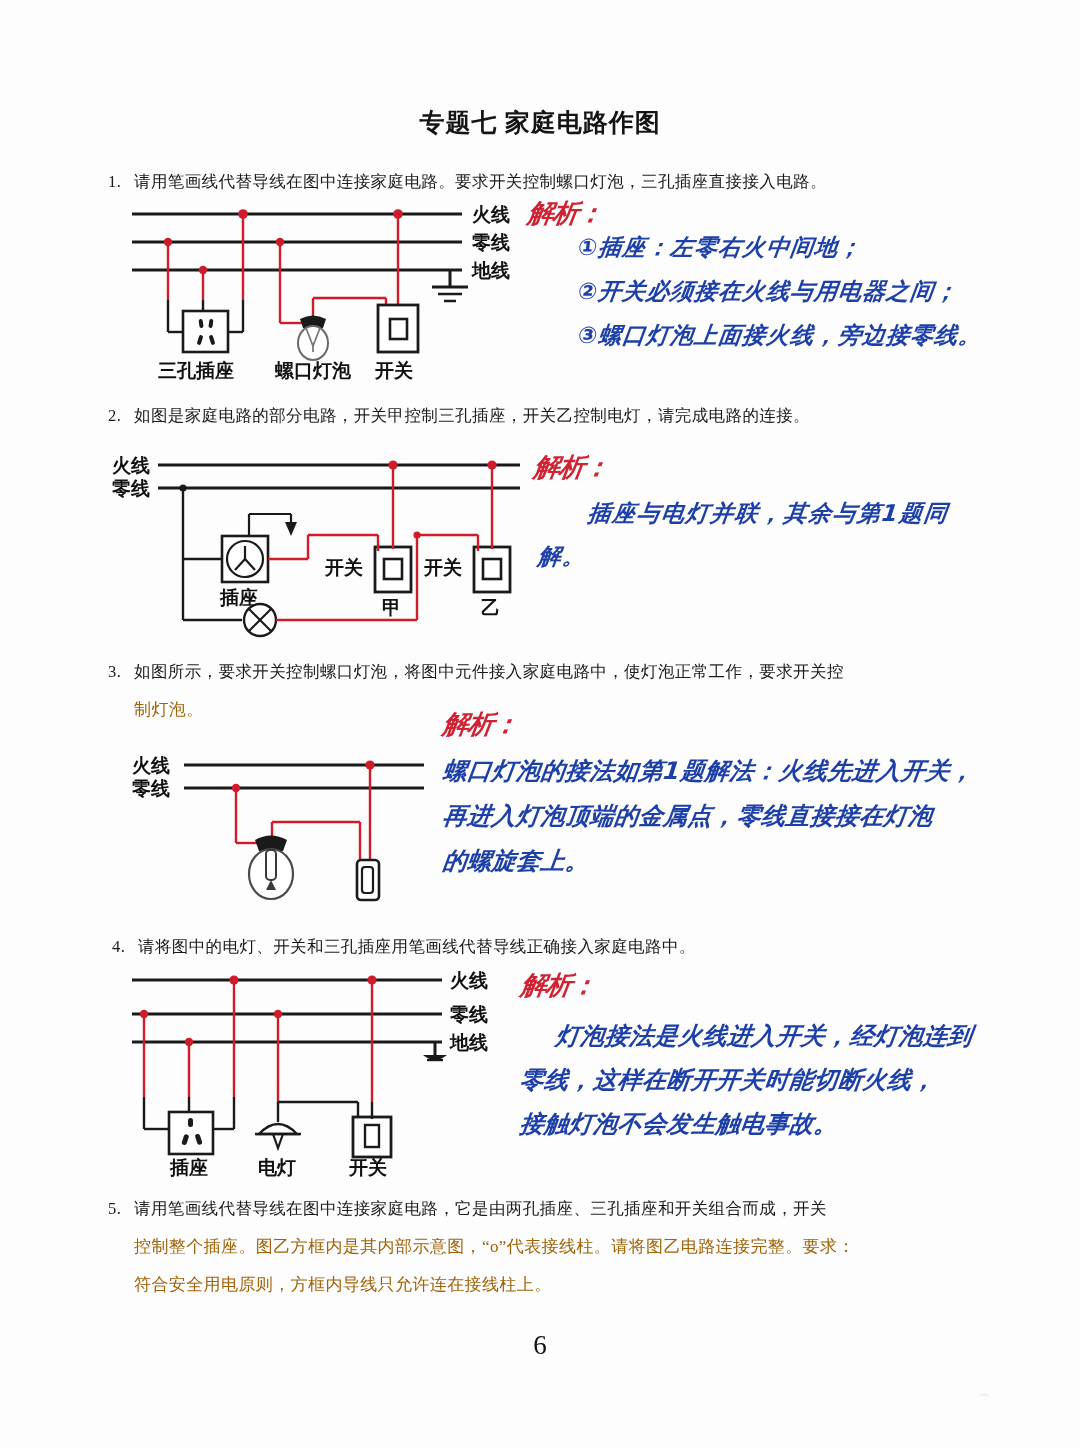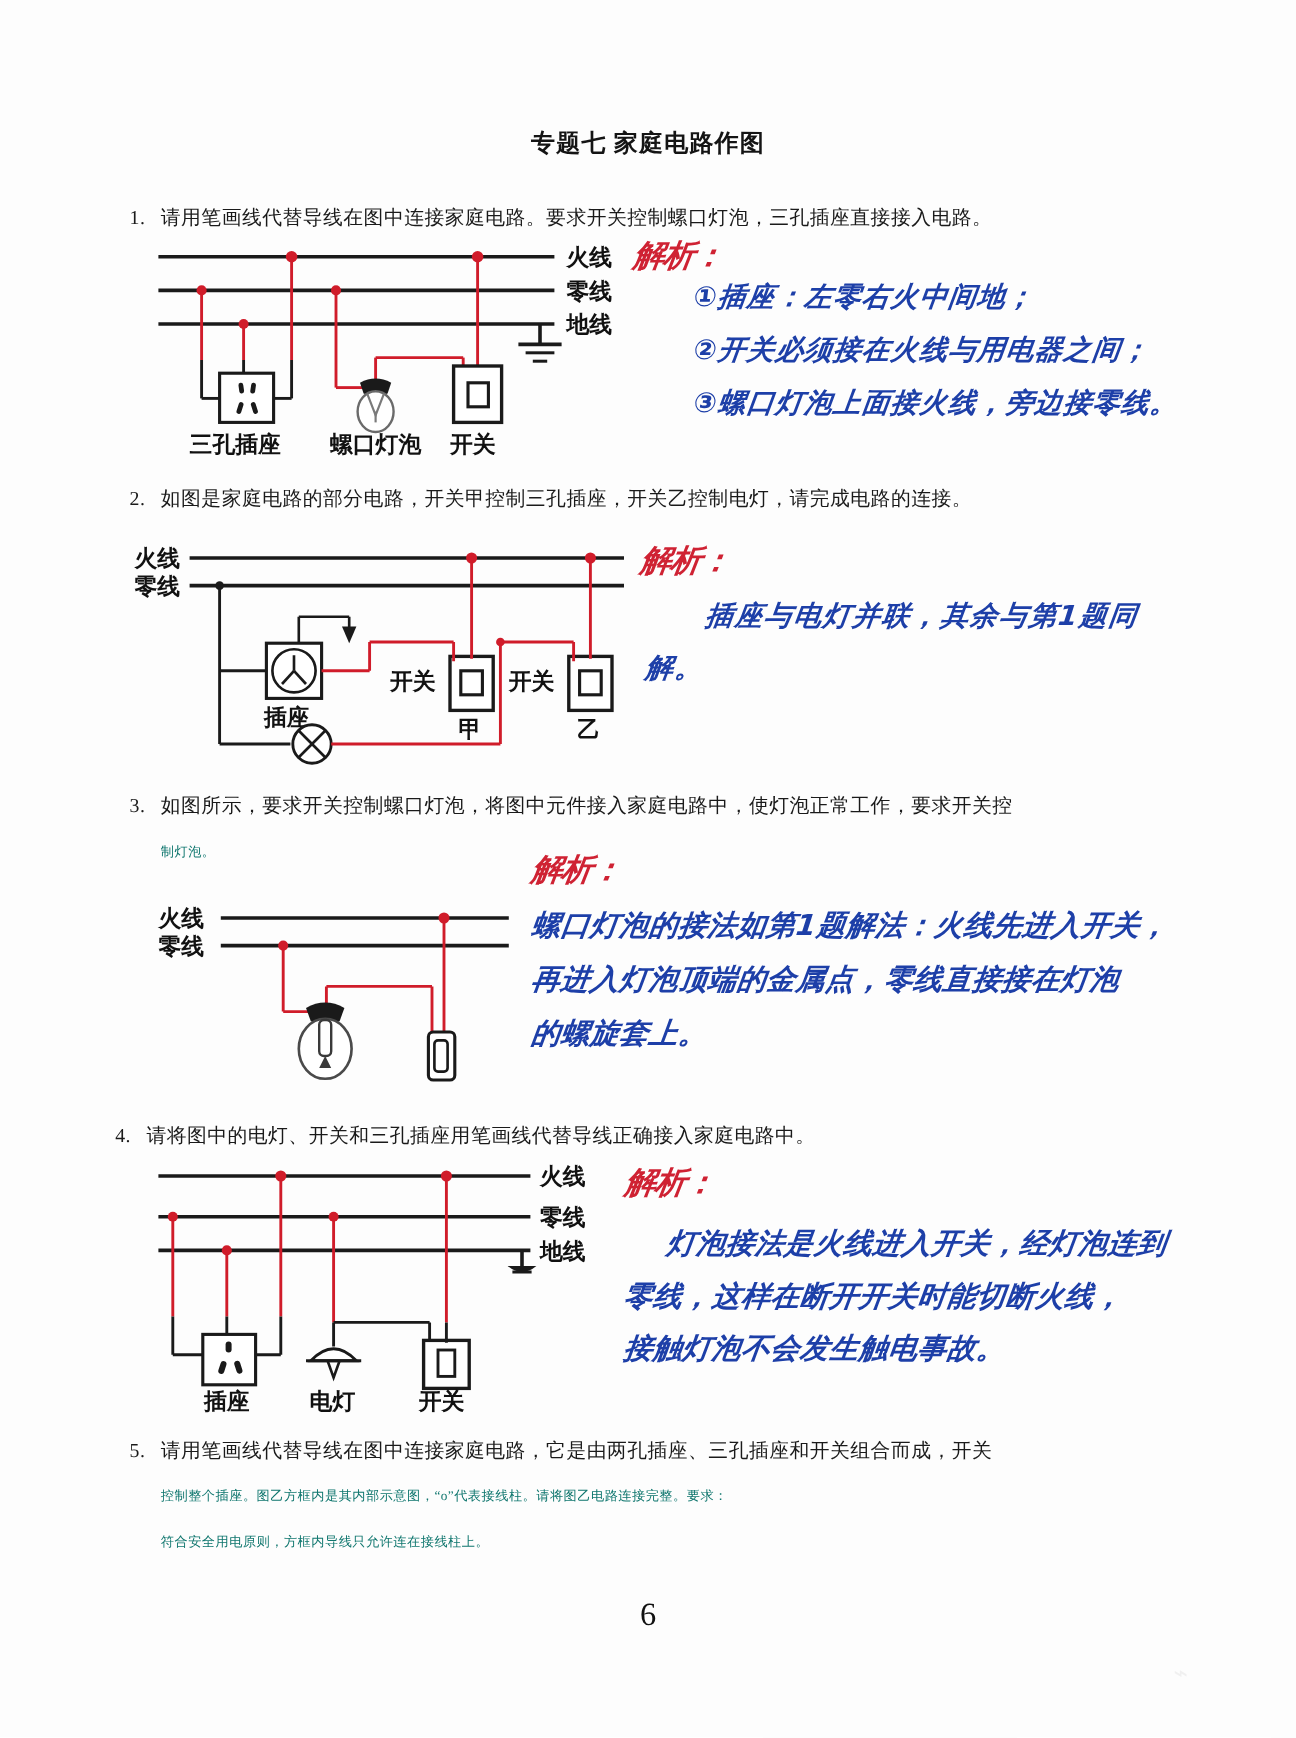--- a/index.html
+++ b/index.html
@@ -16,41 +16,41 @@
     height: 1448px;
     background: #fdfdfd;
     overflow: hidden;
   }
   .title {
     position: absolute;
     top: 106px;
     left: 0;
     width: 1080px;
     text-align: center;
-    font-size: 20px;
+    font-size: 25px;
     font-weight: bold;
     letter-spacing: 1px;
     color: #141414;
   }
   .q {
     position: absolute;
     font-size: 16.5px;
     color: #1a1a1a;
     letter-spacing: 0.4px;
     line-height: 38px;
     white-space: nowrap;
   }
   .q .num {
     display: inline-block;
     width: 26px;
   }
   .q-cont {
     position: absolute;
-    font-size: 11px;
-    color: #0f766e;
+    font-size: 17px;
+    color: #a16207;
     letter-spacing: 0.4px;
     line-height: 38px;
     white-space: nowrap;
   }
   .fig {
     position: absolute;
   }
   .hw {
     position: absolute;
     font-family: "DejaVu Sans", sans-serif;
@@ -269,21 +269,21 @@
       <rect x="245" y="118" width="22" height="40" rx="4" fill="#ffffff" stroke="#1a1a1a" stroke-width="2.6"></rect>
       <rect x="250" y="125" width="11" height="26" rx="3" fill="#ffffff" stroke="#1a1a1a" stroke-width="2.2"></rect>
     </svg>
   </div>
 
   <div class="hw-label" style="top:707px; left:443px;">解析：</div>
   <div class="hw" style="top:755px; left:443px; font-size:24px; letter-spacing:0.5px; transform:skewX(-7deg);">螺口灯泡的接法如第1题解法：火线先进入开关，</div>
   <div class="hw" style="top:800px; left:443px; font-size:24px; letter-spacing:0.5px; transform:skewX(-7deg);">再进入灯泡顶端的金属点，零线直接接在灯泡</div>
   <div class="hw" style="top:845px; left:443px; font-size:24px; letter-spacing:0.5px; transform:skewX(-7deg);">的螺旋套上。</div>
 
-  <div class="q" style="top:928px; left:96px;">
+  <div class="q" style="top:928px; left:112px;">
     <span class="num">4.</span><span>请将图中的电灯、开关和三孔插座用笔画线代替导线正确接入家庭电路中。</span>
   </div>
 
   <div class="fig" style="top:962px; left:112px;">
     <svg width="410" height="215" viewBox="0 0 410 215" xmlns="http://www.w3.org/2000/svg">
 
       <line x1="20" y1="18" x2="330" y2="18" stroke="#1a1a1a" stroke-width="3"></line>
       <line x1="20" y1="52" x2="330" y2="52" stroke="#1a1a1a" stroke-width="3"></line>
       <line x1="20" y1="80" x2="330" y2="80" stroke="#1a1a1a" stroke-width="3"></line>
 

